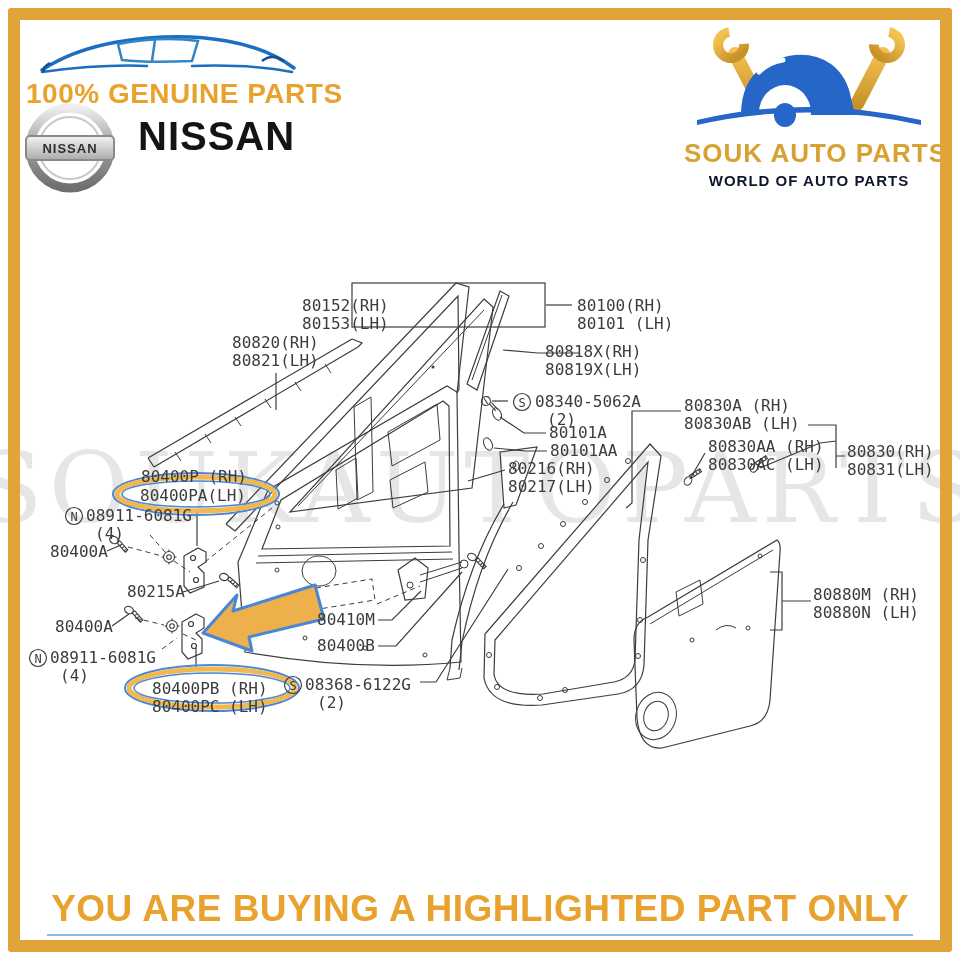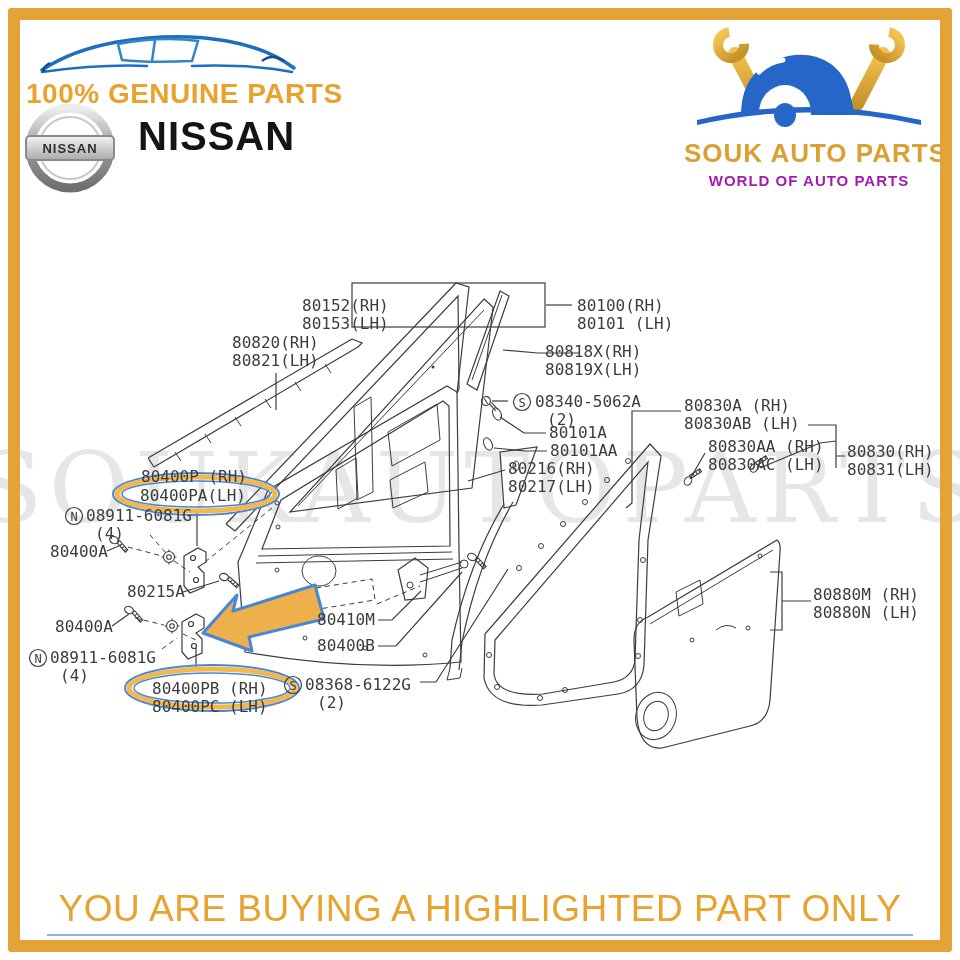--- a/index.html
+++ b/index.html
@@ -11,24 +11,24 @@
   .top-left{position:absolute;left:22px;top:16px;width:300px;height:180px;}
   .tagline{position:absolute;left:4px;top:62px;font-size:28px;font-weight:bold;
            color:#E8A22D;letter-spacing:.5px;white-space:nowrap;}
   .brand-name{position:absolute;left:116px;top:98px;font-size:40px;font-weight:900;
               color:#141414;letter-spacing:1px;}
   
   .top-right{position:absolute;right:26px;top:12px;width:250px;height:190px;text-align:center;}
   .store-name{position:absolute;left:0;top:126px;width:100%;font-size:26px;font-weight:800;
               color:#D9A032;letter-spacing:1px;white-space:nowrap;}
   .store-subtitle{position:absolute;left:0;top:160px;width:100%;font-size:15px;font-weight:800;
-                  color:#a21caf;letter-spacing:1px;}
+                  color:#0f172a;letter-spacing:1px;}
   
   .footer{position:absolute;left:0;bottom:24px;width:100%;text-align:center;z-index:40;}
-  .footer-text{font-size:37px;font-weight:400;color:#E8A22D;letter-spacing:.5px;white-space:nowrap;}
+  .footer-text{font-size:37px;font-weight:700;color:#E8A22D;letter-spacing:.5px;white-space:nowrap;}
   .footer-line{width:866px;height:2px;background:#8FB8DC;margin:4px auto 0 auto;}
   
   #diagram{position:absolute;left:0;top:0;width:960px;height:960px;}
   .pl{font-family:"DejaVu Sans Mono", monospace;font-size:16px;fill:#3C3C3C;}
   .ln{stroke:#3C3C3C;stroke-width:1.2;fill:none;}
   .lnthin{stroke:#3C3C3C;stroke-width:1;fill:none;}
   .dash{stroke:#3C3C3C;stroke-width:1;fill:none;stroke-dasharray:5 4;}
   .wm{font-family:"DejaVu Serif", serif;font-size:98px;fill:#1a1a1a;opacity:.10;letter-spacing:6px;}
   .circtxt{font-family:"DejaVu Sans Mono", monospace;font-size:12px;fill:#3C3C3C;}
 </style>

